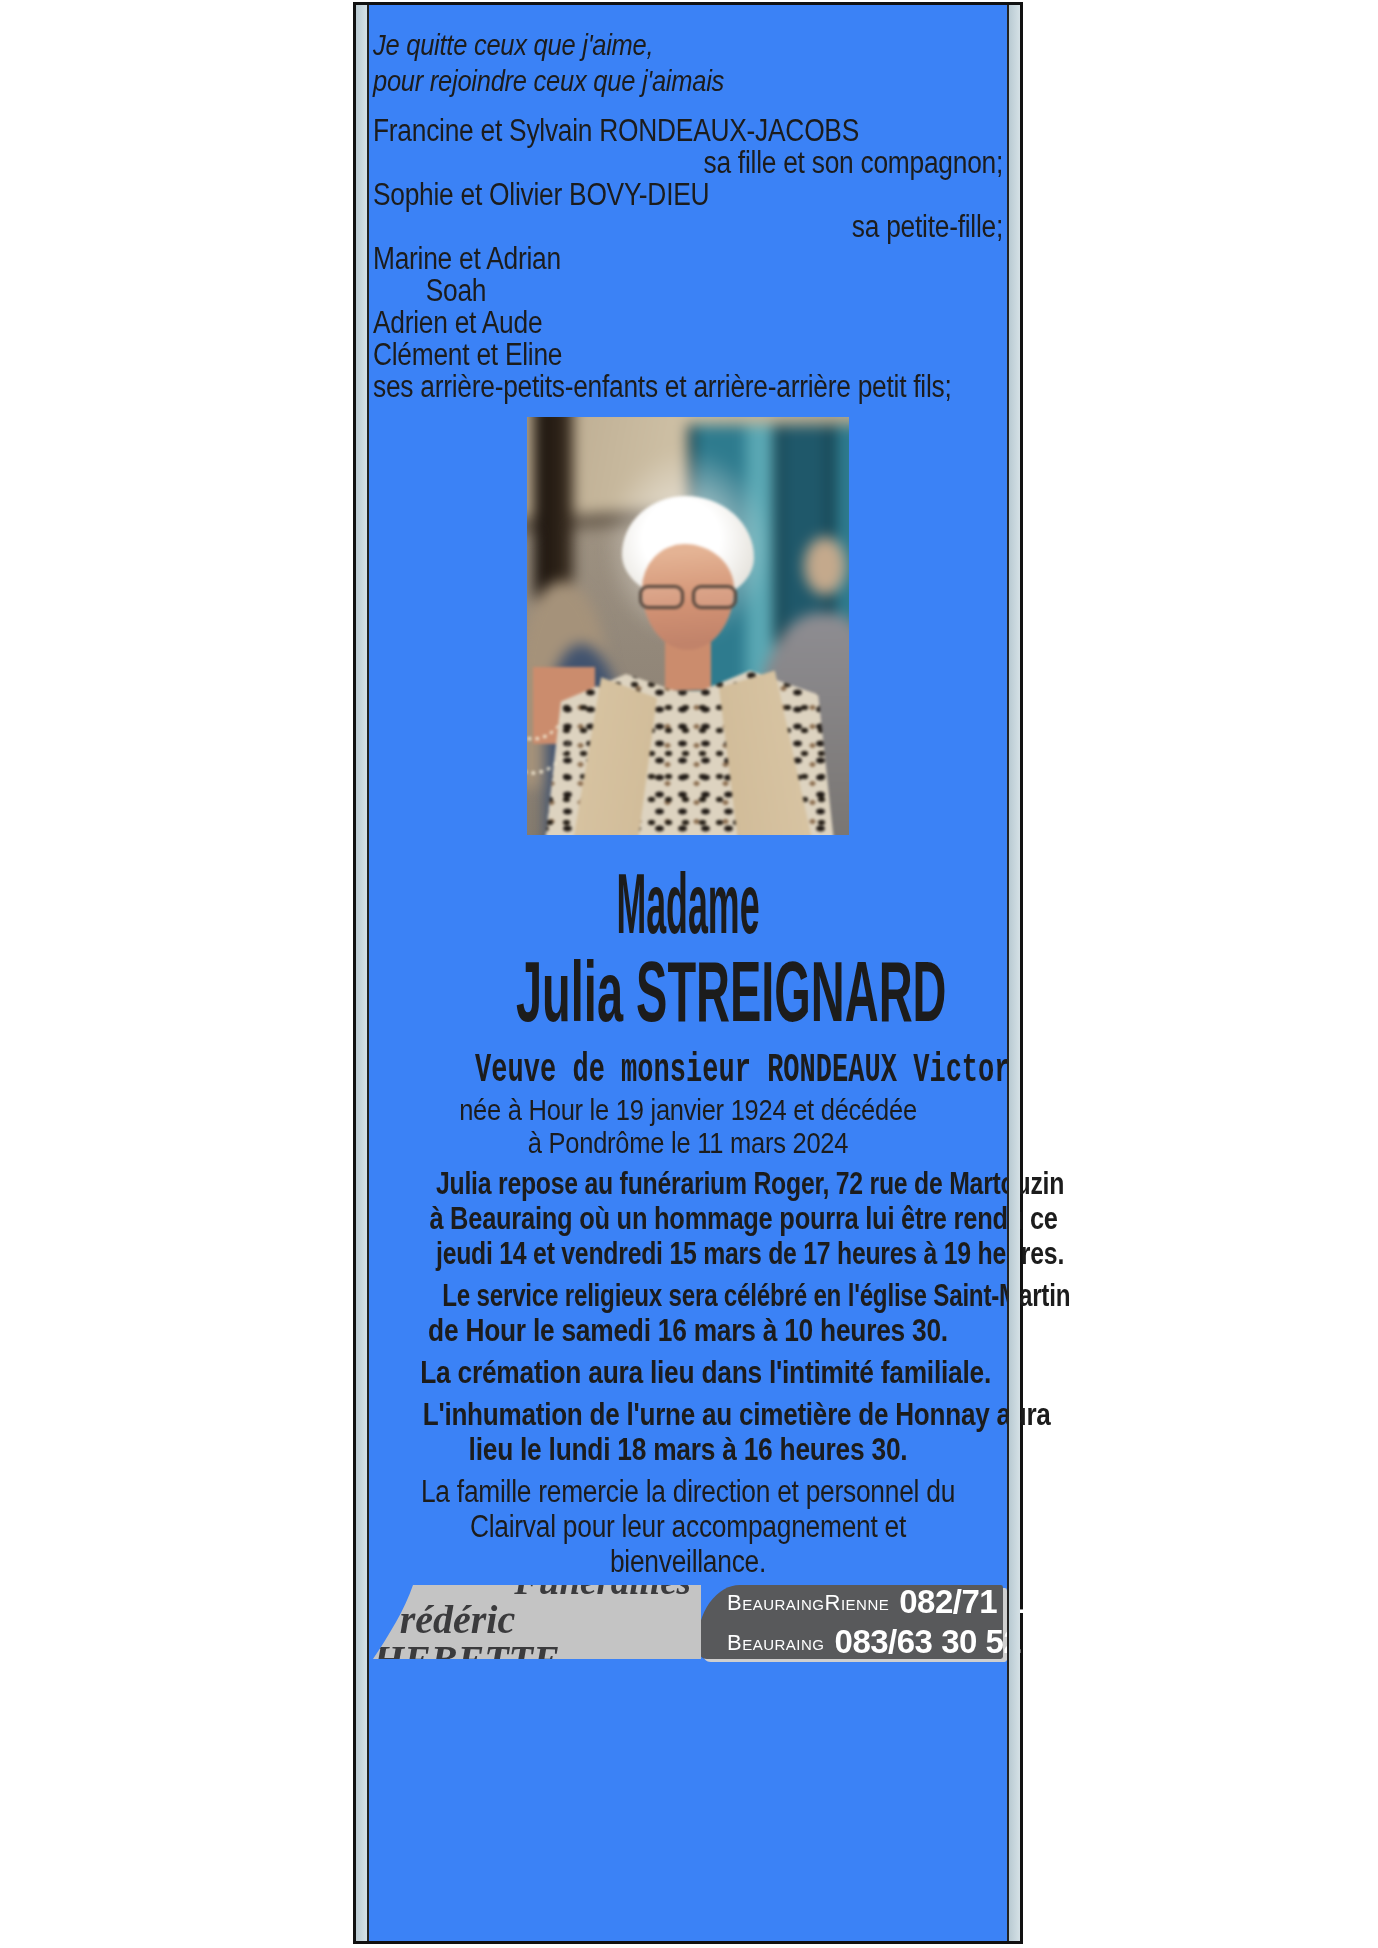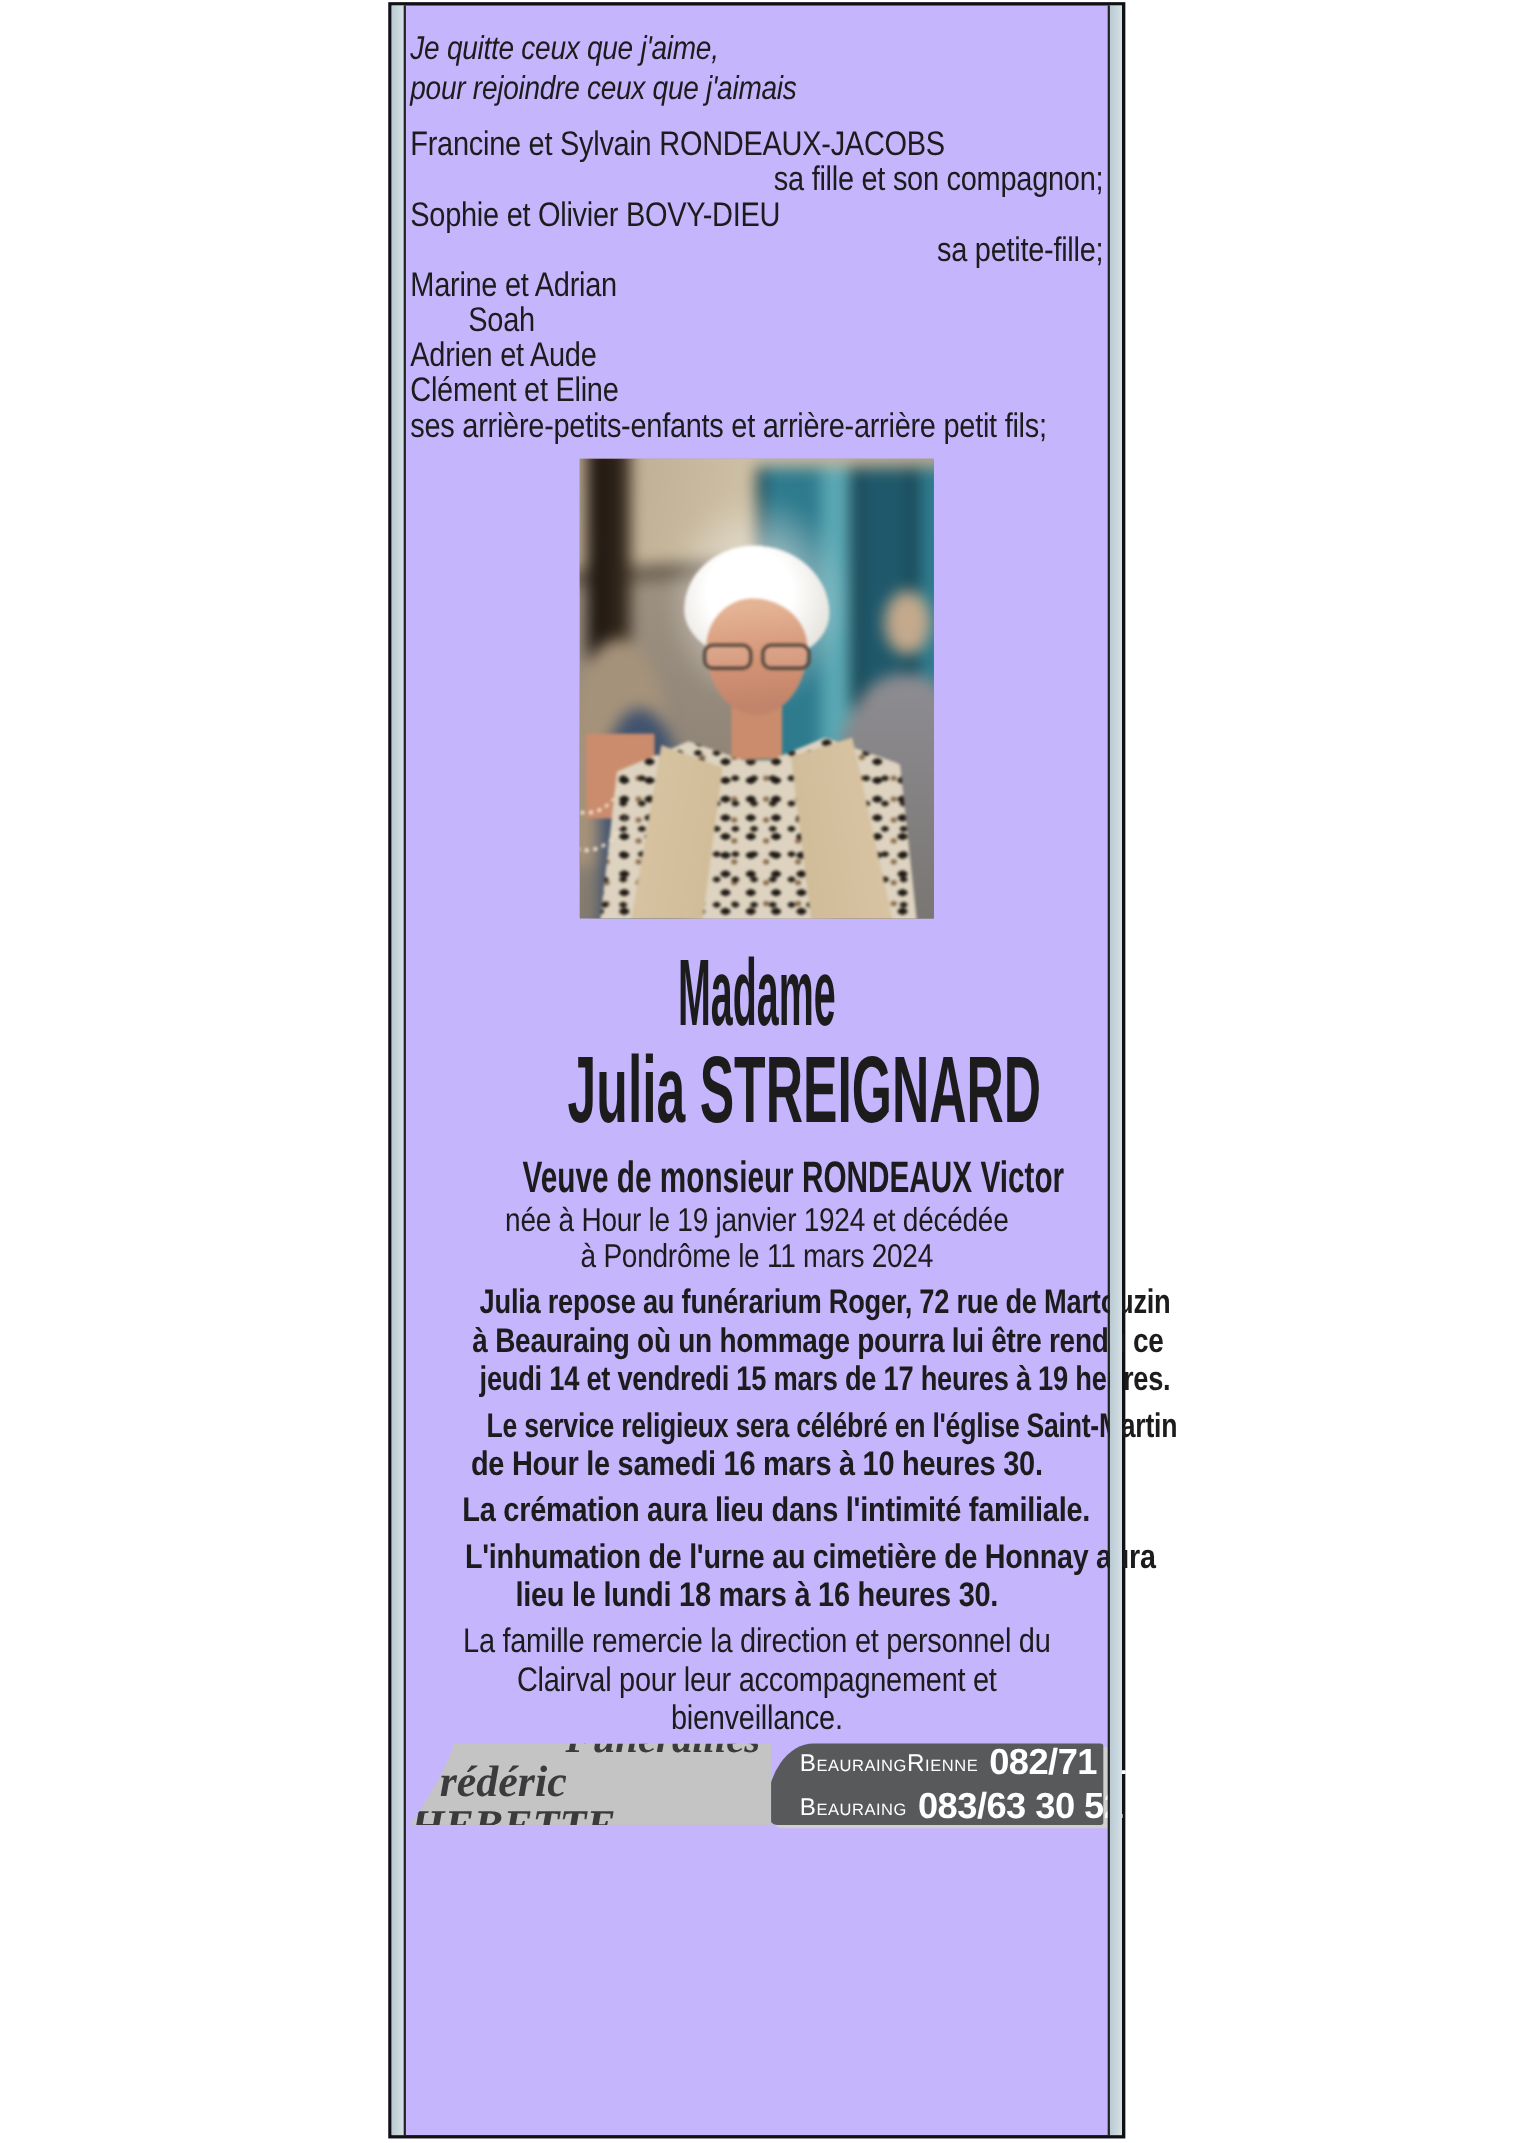--- a/index.html
+++ b/index.html
@@ -3,21 +3,21 @@
 <meta charset="utf-8">
 <style>
   :root{
     --band:#c9d8de; --frame:#111; --ink:#1c1c1c;
     --logo-light:#c4c4c4; --logo-dark:#58595b; --logo-text:#3b3b3d;
   }
   *{box-sizing:border-box;}
   body{margin:0;width:1378px;height:1948px;background:#fff;position:relative;
        font-family:"Liberation Sans",sans-serif;color:var(--ink);}
   .frame{position:absolute;left:353px;top:2px;width:670px;height:1942px;
-         border:3px solid var(--frame);background:#c4b5fd;}
+         border:3px solid var(--frame);background:#3b82f6;}
   .band{position:absolute;top:0;bottom:0;width:13px;background:linear-gradient(90deg,#b9cad2,#d5e1e6);z-index:5;}
   .band.left{left:0;border-right:2px solid #222;}
   .band.right{right:0;border-left:2px solid #222;}
   .content{position:absolute;left:15px;right:15px;top:0;bottom:0;padding:22px 2px 0;z-index:1;}
 
   .tline{white-space:nowrap;line-height:inherit;}
   .al-left{text-align:left;transform-origin:left center;}
   .al-right{text-align:right;transform-origin:right center;}
   .al-center{text-align:center;transform-origin:center;}
   .al-indent{text-align:left;padding-left:62px;transform-origin:left center;}
@@ -64,21 +64,21 @@
        background-size:23px 17px,17px 23px,29px 19px;
        background-position:0 0,8px 6px,4px 12px;}
   .vest-l{clip-path:polygon(22% 6%,40% 18%,34% 100%,13% 100%);background:linear-gradient(100deg,#dbc8a7,#c3ab85);}
   .vest-r{clip-path:polygon(60% 12%,78% 2%,90% 100%,66% 100%);background:linear-gradient(260deg,#dcc9a9,#c0a881);}
   .necklace{left:50%;top:6px;width:64px;height:74px;transform:translateX(-50%);
             border-bottom:4px dotted #f1e8d2;border-radius:50%;}
   .necklace.n2{height:108px;width:78px;}
 
   .deceased{margin-top:24px;font-weight:bold;font-size:86px;line-height:88px;text-align:center;}
   .deceased .tline{transform-origin:center;}
-  .widow{margin-top:14px;font-weight:bold;font-size:40px;line-height:44px;text-align:center;}
+  .widow{margin-top:14px;font-weight:bold;font-size:40px;line-height:44px;text-align:center;font-family:Liberation Mono, monospace;}
   .dates{font-size:30px;line-height:33px;letter-spacing:-.3px;text-align:center;}
   .ann{margin-top:2px;}
   .para{margin-top:7px;font-size:31px;line-height:35px;text-align:center;letter-spacing:-.3px;}
   .para.bold{font-weight:bold;}
   .closing{margin-top:10px;font-size:31px;line-height:38px;letter-spacing:-.3px;}
   .refnum{margin-top:4px;text-align:right;font-size:24px;color:#2a2a2a;padding-right:2px;}
 
   .logo{margin-top:6px;height:76px;display:flex;}
   .logo-light{width:332px;height:74px;background:var(--logo-light);
               clip-path:path("M 40 0 H 332 V 74 H 0 C 16 50 32 24 40 0 Z");

